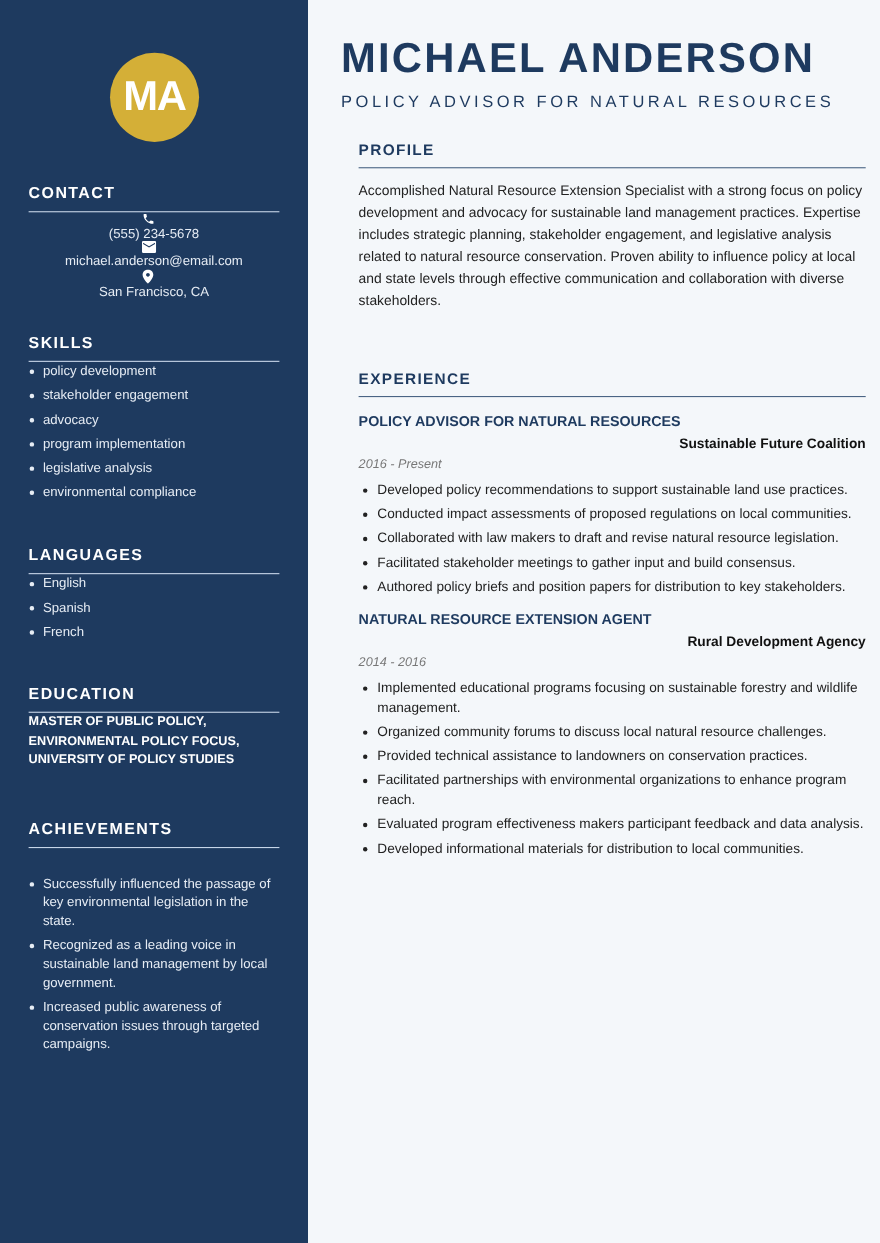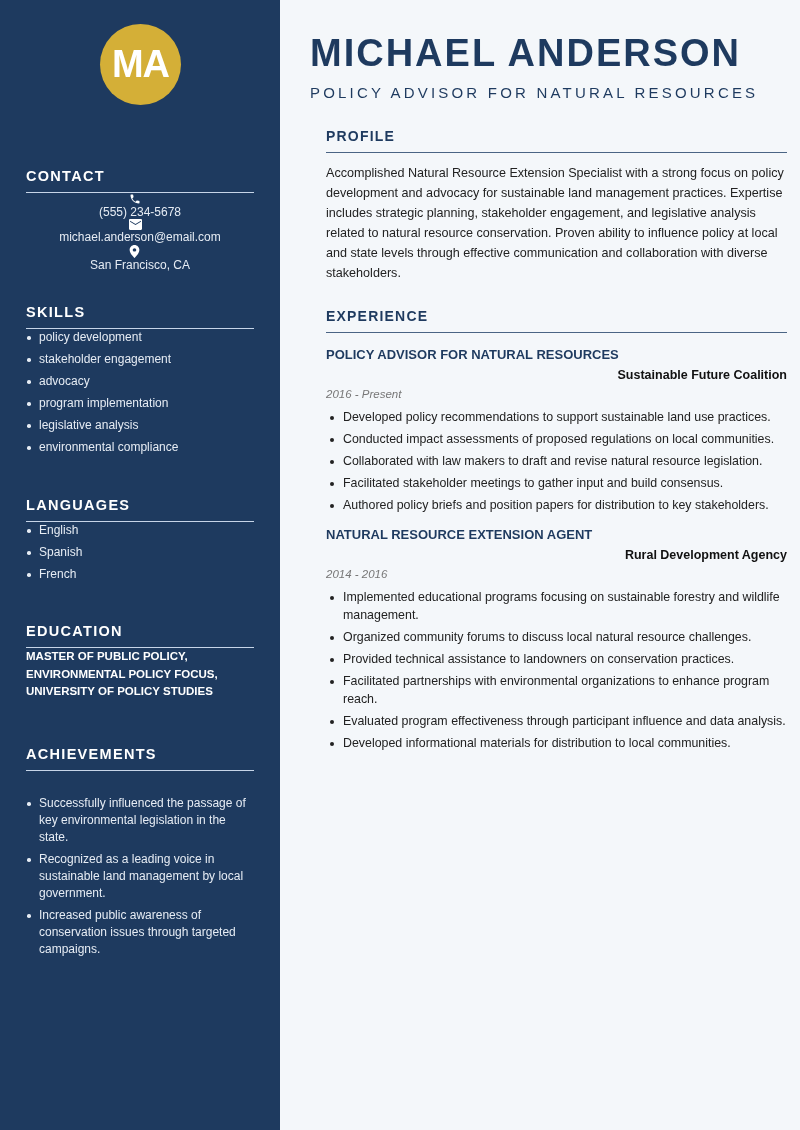--- a/index.html
+++ b/index.html
@@ -12,21 +12,21 @@
   }
   .sidebar {
     position: absolute; left: 0; top: 0;
     width: 280px; height: 1130px;
     background: #1e3a5f;
     color: #ffffff;
     padding: 0 26px;
   }
   .avatar {
     position: absolute;
-    left: 100px; top: 24px;
+    left: 100px; top: 48px;
     width: 81px; height: 81px;
     border-radius: 50%;
     background: #d4af37;
     display: flex; align-items: center; justify-content: center;
     color: #ffffff;
     font-weight: bold;
     font-size: 38px;
     letter-spacing: -1px;
   }
   .side-section { position: absolute; left: 26px; width: 228px; }
@@ -215,21 +215,21 @@
 <main class="main">
   <h1 class="name">MICHAEL ANDERSON</h1>
   <div class="jobtitle">POLICY ADVISOR FOR NATURAL RESOURCES</div>
 
   <section class="msec" style="top:128px;">
     <h2 class="mtitle">PROFILE</h2>
     <p class="profile-text">Accomplished Natural Resource Extension Specialist with a strong focus on policy development and advocacy for sustainable land management practices. Expertise includes strategic planning, stakeholder engagement, and legislative analysis related to natural resource conservation. Proven ability to influence policy at local and state levels through effective communication and collaboration with diverse stakeholders.</p>
   </section>
 
   <section class="msec" style="top:308px;">
-    <h2 class="mtitle" style="margin-bottom:14px;">EXPERIENCE</h2>
+    <h2 class="mtitle" style="margin-bottom:14px;margin-top:28px;">EXPERIENCE</h2>
 
     <div>
       <div class="job-role">POLICY ADVISOR FOR NATURAL RESOURCES</div>
       <div class="job-company">Sustainable Future Coalition</div>
       <div class="job-dates">2016 - Present</div>
       <ul class="jbullets">
         <li>Developed policy recommendations to support sustainable land use practices.</li>
         <li>Conducted impact assessments of proposed regulations on local communities.</li>
         <li>Collaborated with law makers to draft and revise natural resource legislation.</li>
         <li>Facilitated stakeholder meetings to gather input and build consensus.</li>
@@ -239,18 +239,18 @@
 
     <div style="margin-top:13px;">
       <div class="job-role">NATURAL RESOURCE EXTENSION AGENT</div>
       <div class="job-company">Rural Development Agency</div>
       <div class="job-dates">2014 - 2016</div>
       <ul class="jbullets">
         <li>Implemented educational programs focusing on sustainable forestry and wildlife management.</li>
         <li>Organized community forums to discuss local natural resource challenges.</li>
         <li>Provided technical assistance to landowners on conservation practices.</li>
         <li>Facilitated partnerships with environmental organizations to enhance program reach.</li>
-        <li>Evaluated program effectiveness through participant influence and data analysis.</li>
+        <li>Evaluated program effectiveness makers participant feedback and data analysis.</li>
         <li>Developed informational materials for distribution to local communities.</li>
       </ul>
     </div>
   </section>
 </main>
 
 </body></html>

